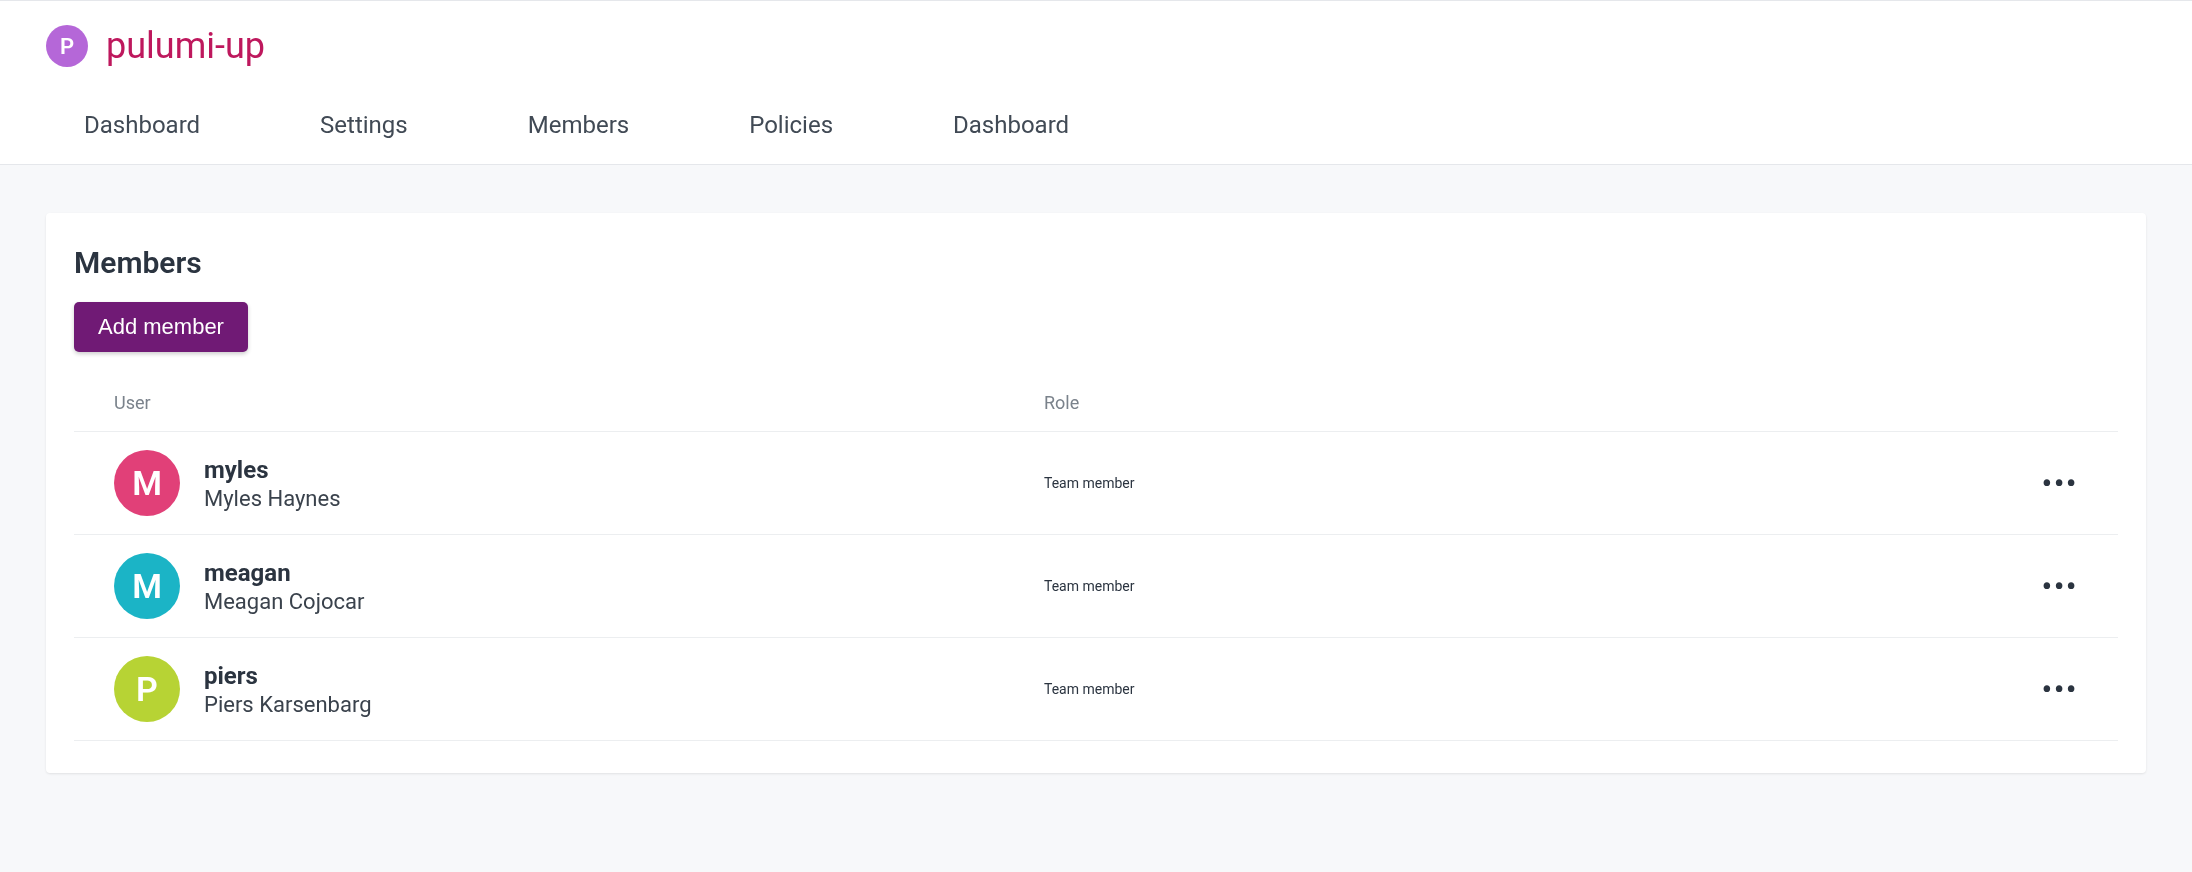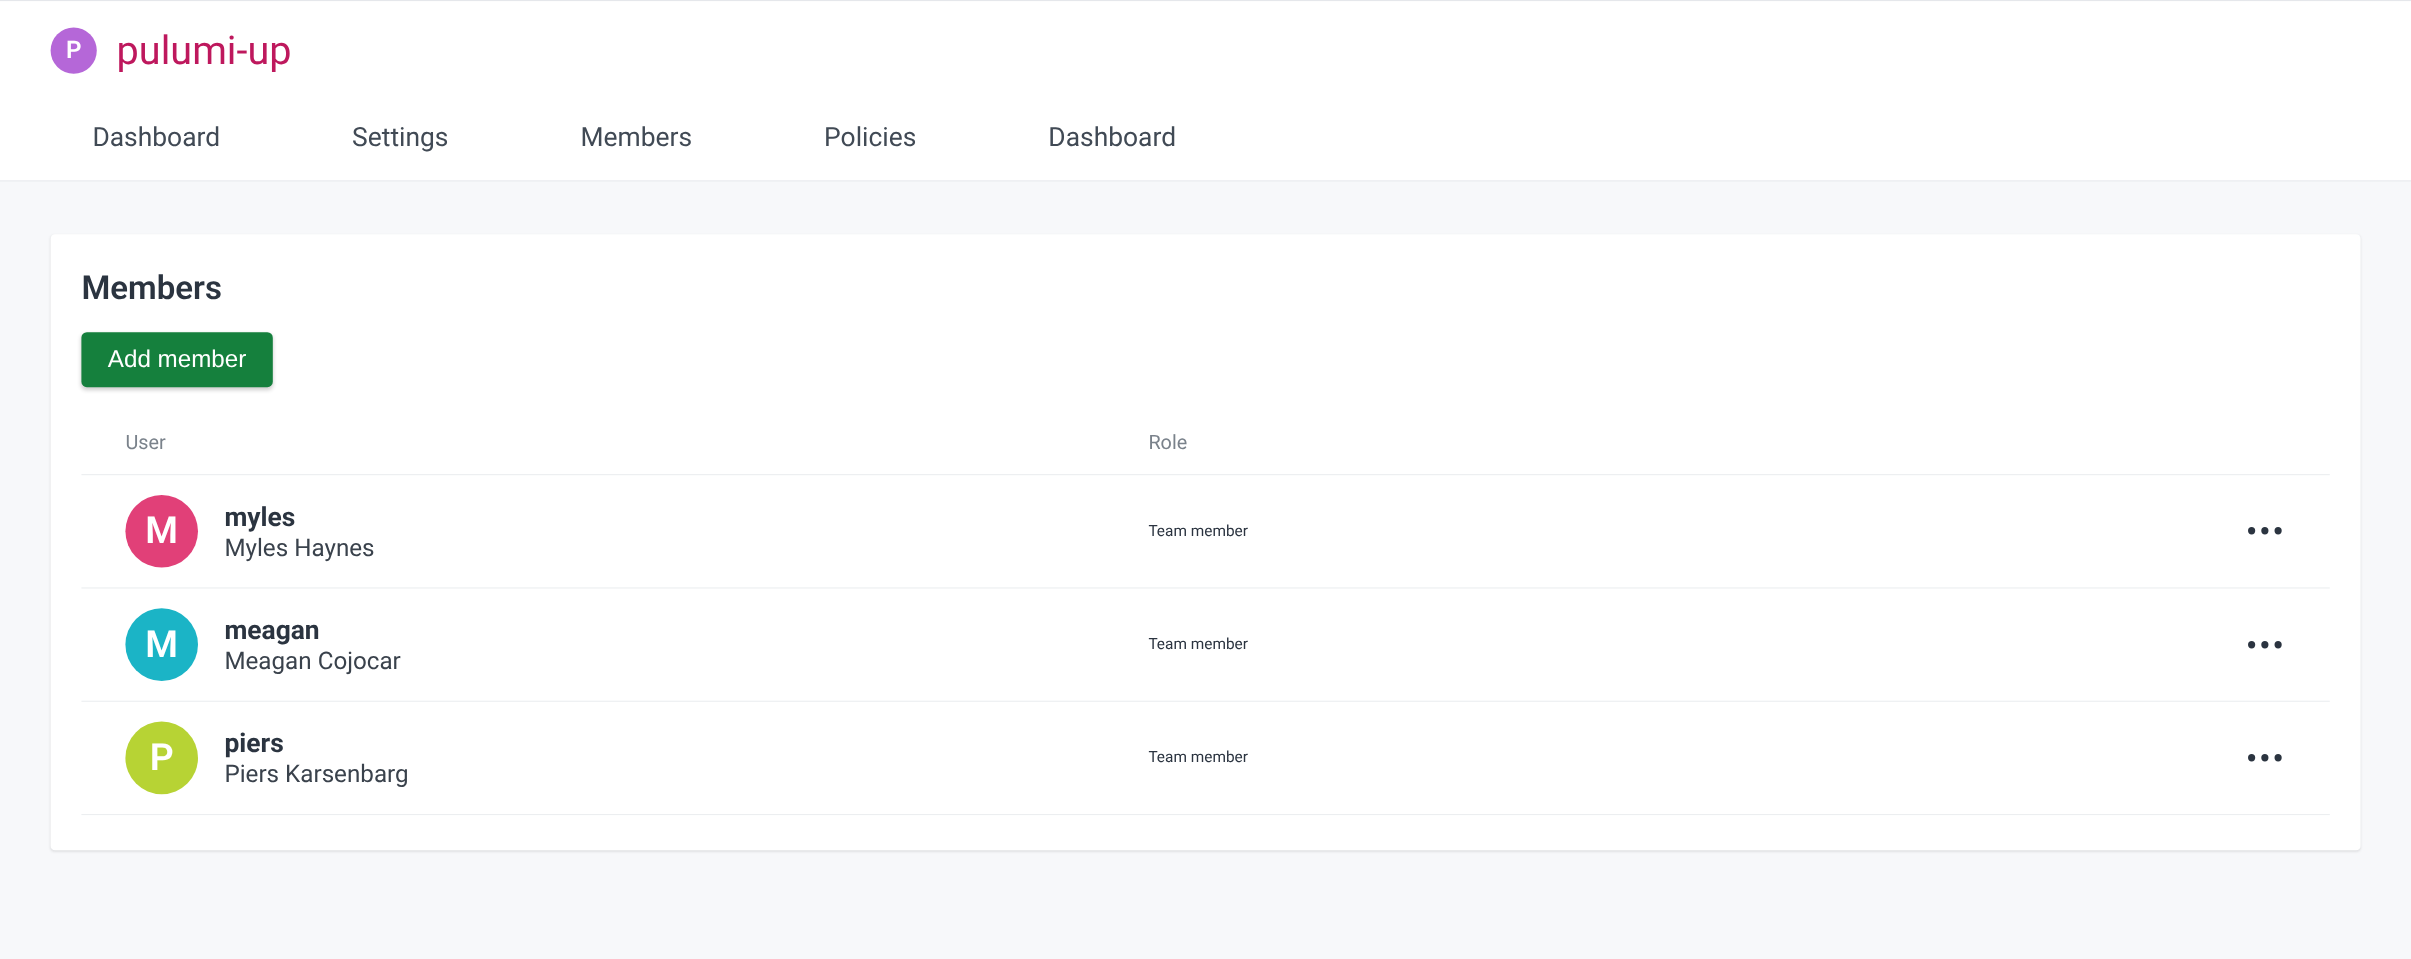--- a/index.html
+++ b/index.html
@@ -56,21 +56,21 @@
       box-shadow: 0 1px 3px rgba(0,0,0,0.06), 0 1px 2px rgba(0,0,0,0.04);
       padding: 32px 28px;
     }
     .section-title {
       font-size: 30px;
       font-weight: 600;
       color: #2b3440;
       margin-bottom: 22px;
     }
     .add-btn {
-      background: #15803d;
+      background: #701a75;
       color: #fff;
       border: none;
       padding: 12px 24px;
       font-size: 22px;
       border-radius: 5px;
       cursor: pointer;
       box-shadow: 0 2px 4px rgba(0,0,0,0.2);
       margin-bottom: 22px;
     }
     .table-head {

